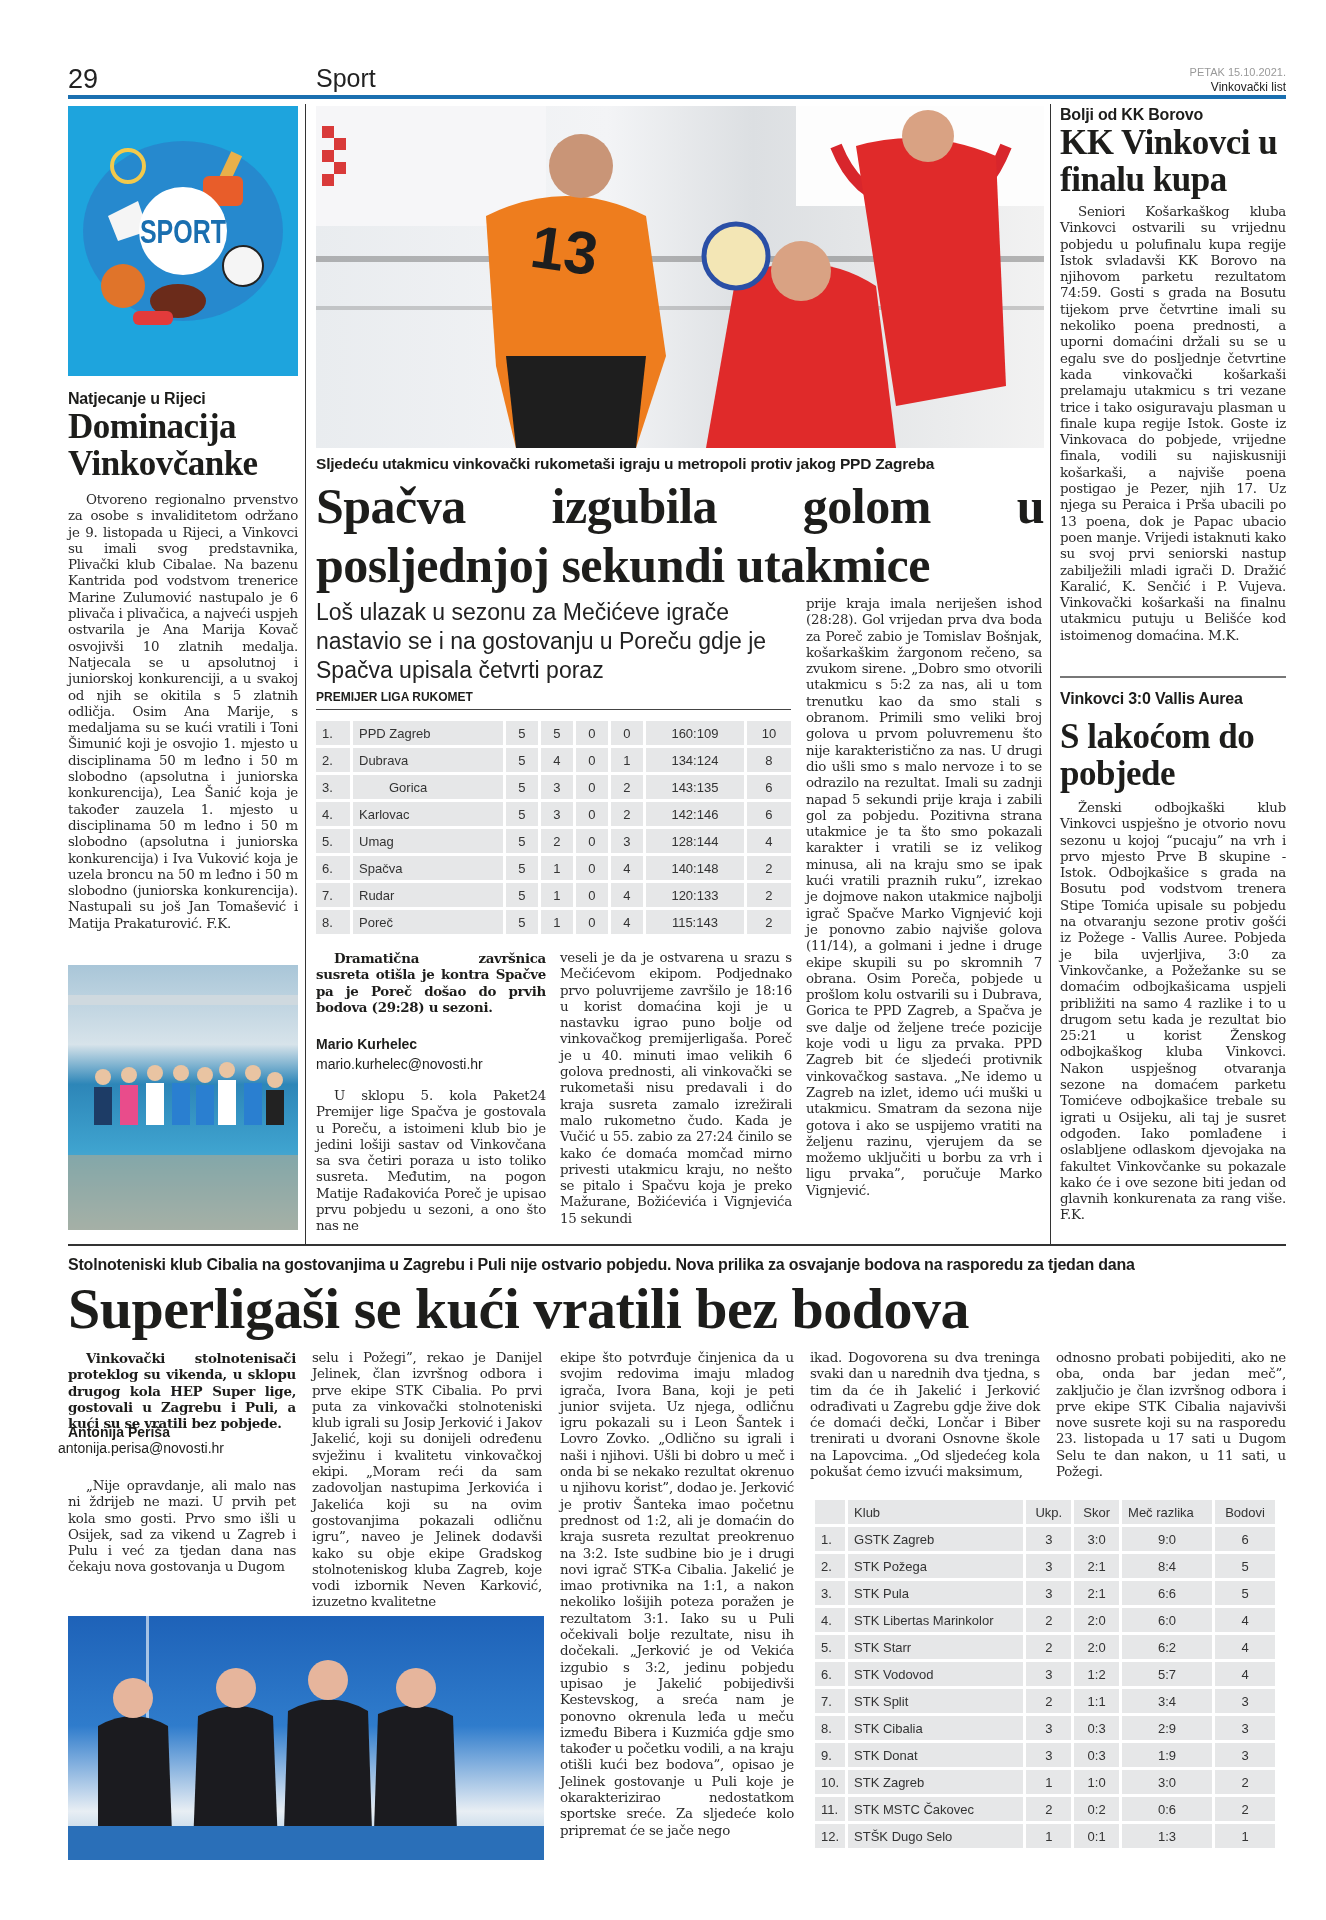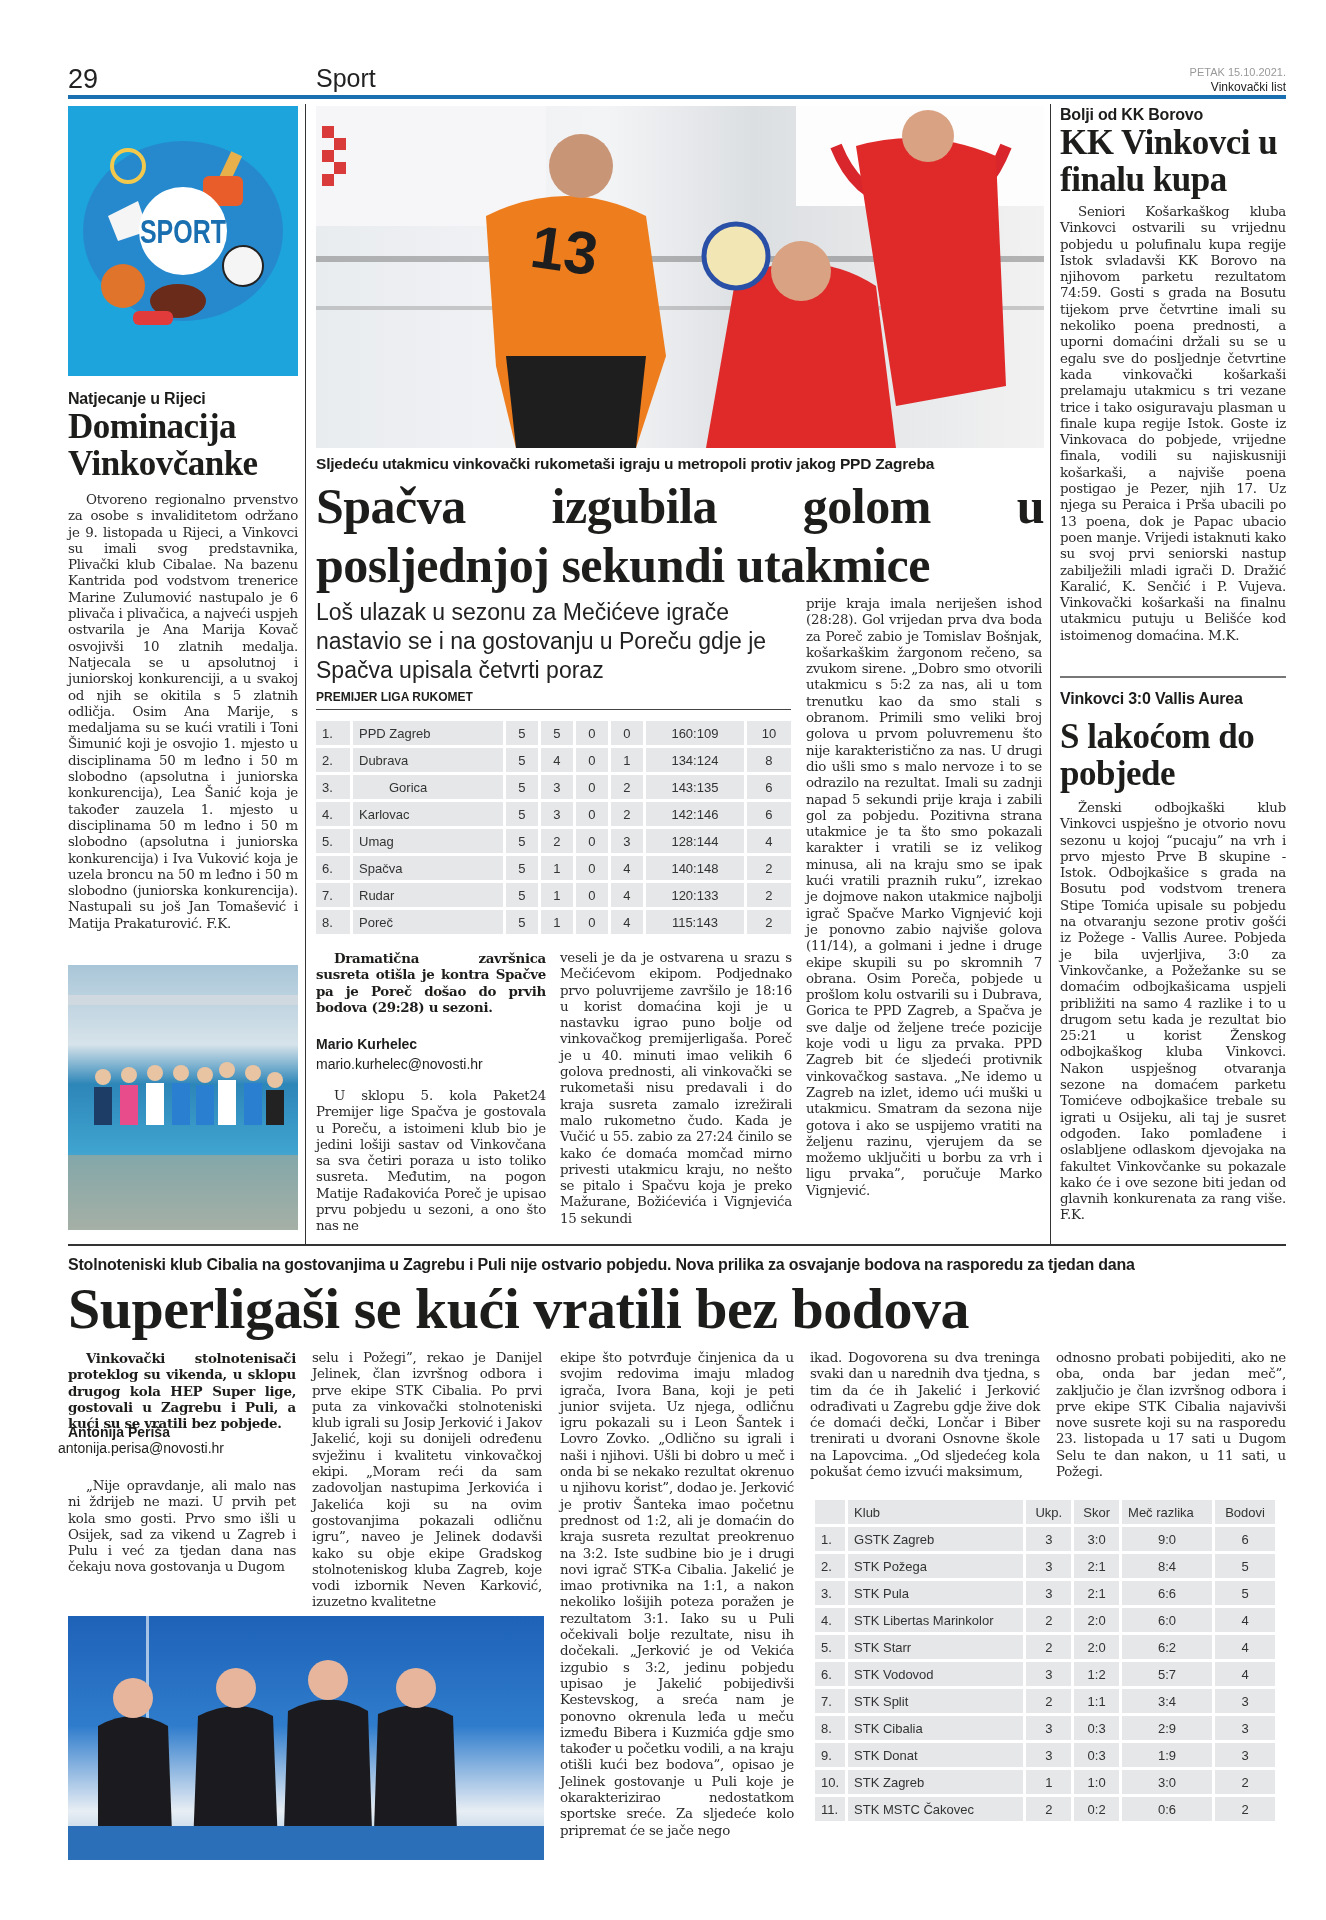--- a/index.html
+++ b/index.html
@@ -368,14 +368,22 @@
         <td class="c">2</td>
       </tr>
       <tr>
         <td>11.</td>
         <td>STK MSTC Čakovec</td>
         <td class="c">2</td>
         <td class="c">0:2</td>
         <td class="c">0:6</td>
         <td class="c">2</td>
       </tr>
+      <tr>
+        <td>12.</td>
+        <td>STŠK Dugo Selo</td>
+        <td class="c">1</td>
+        <td class="c">0:1</td>
+        <td class="c">1:3</td>
+        <td class="c">1</td>
+      </tr>
     </tbody>
 </table>
 
 </body></html>

